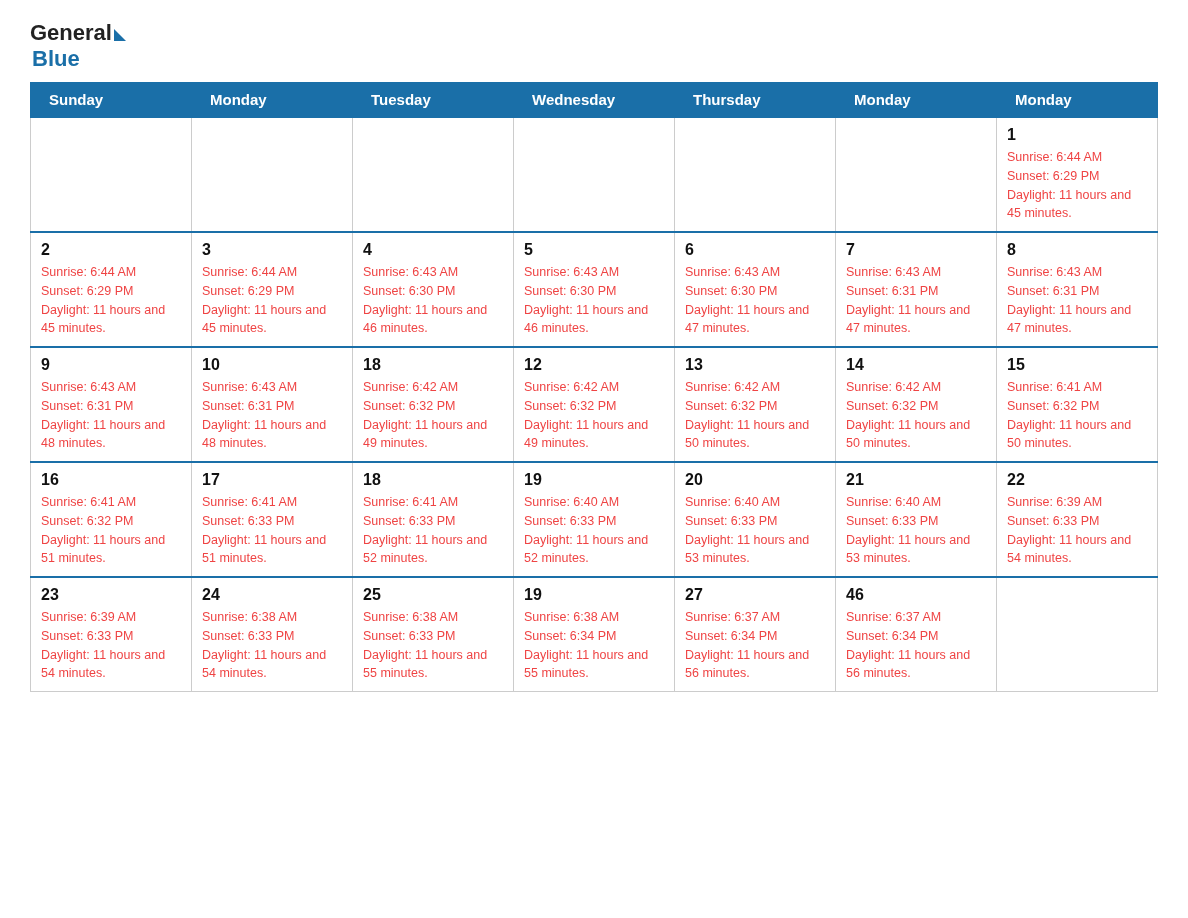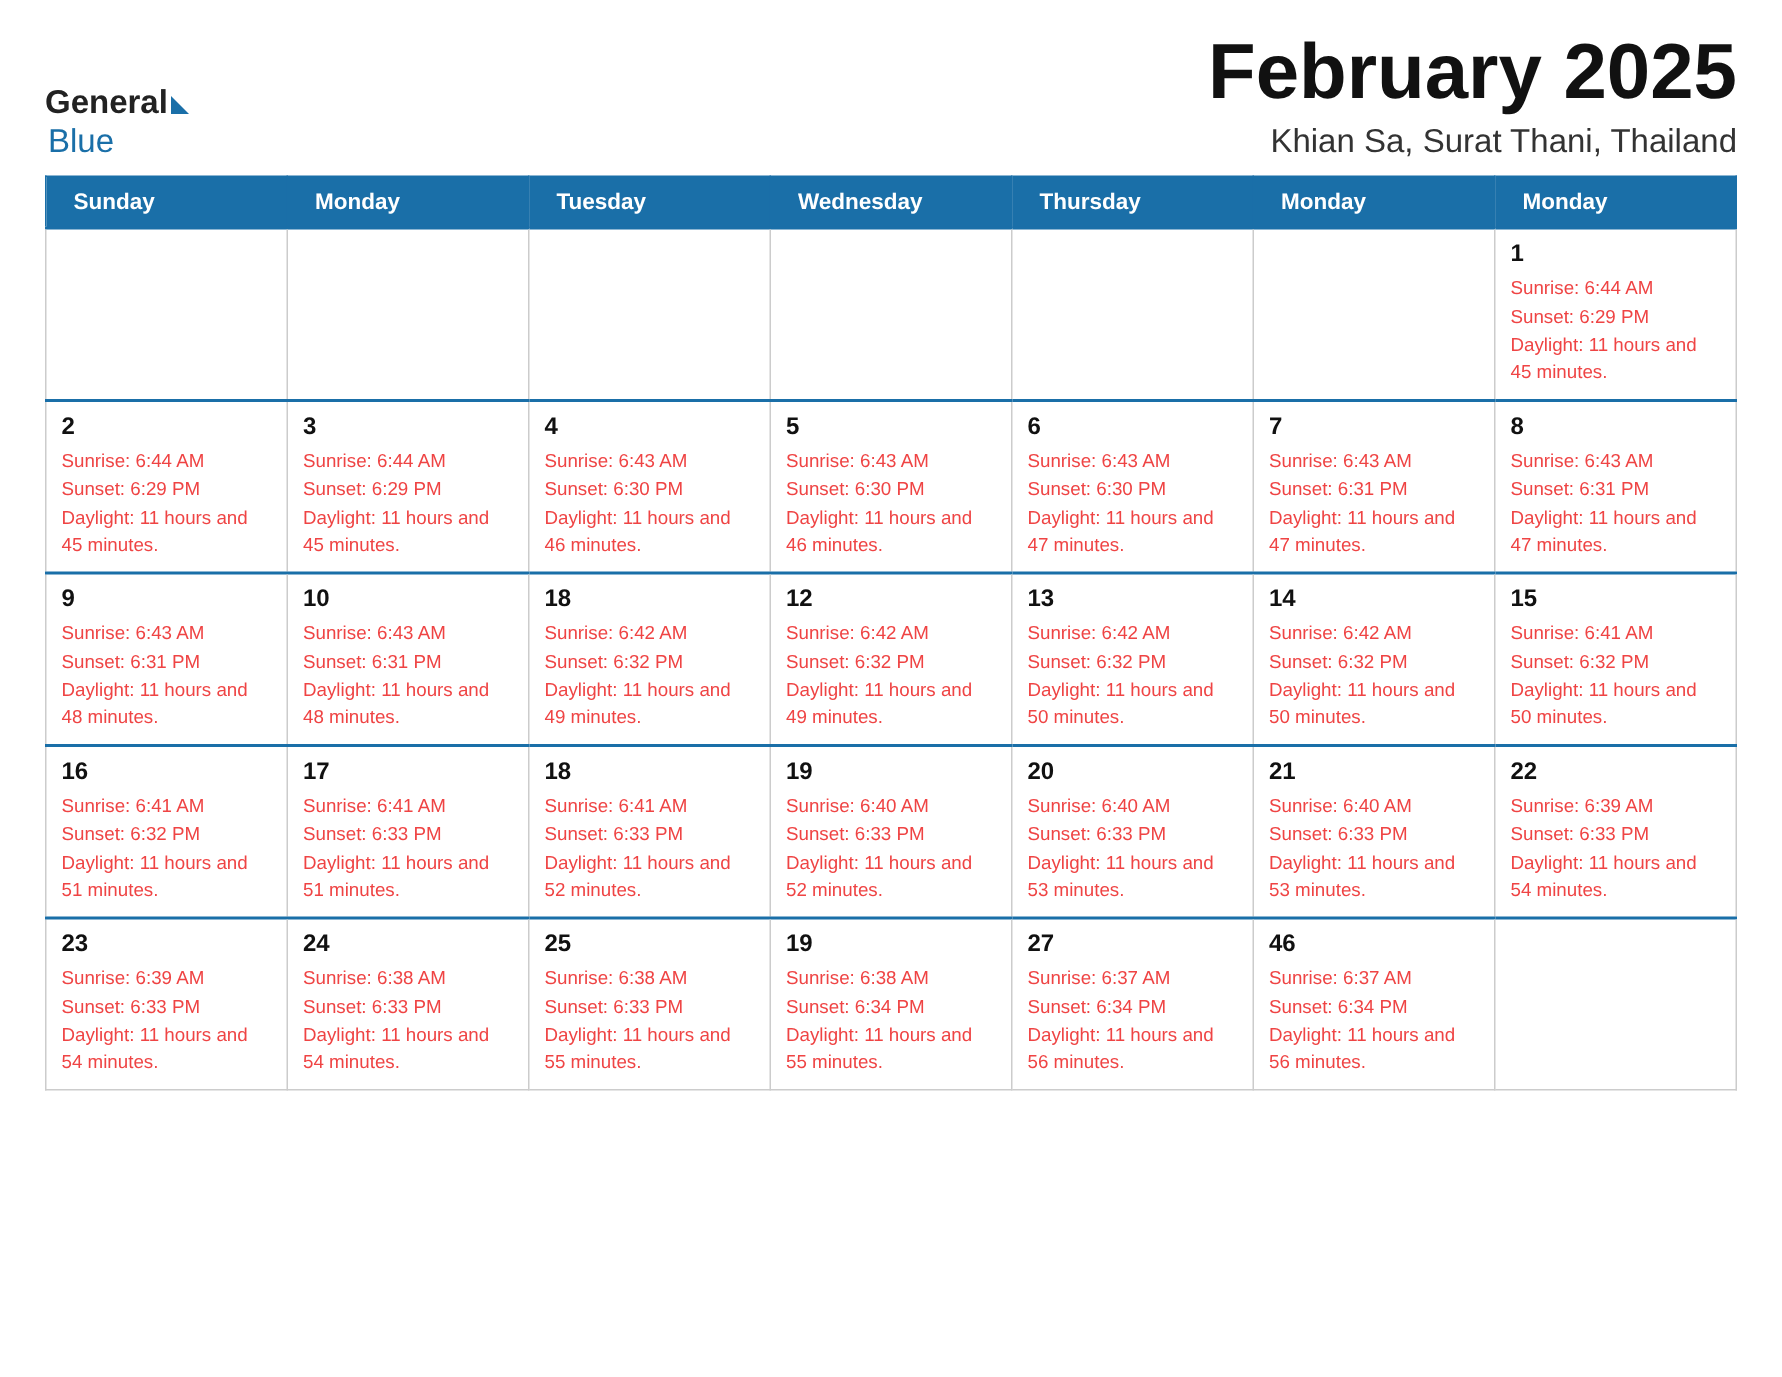--- a/index.html
+++ b/index.html
@@ -6,21 +6,21 @@
     body {
       font-family: Arial, sans-serif;
       background: #fff;
       padding: 20px 30px;
       width: 1188px;
       min-height: 918px;
     }
     .header {
       display: flex;
       justify-content: space-between;
-      align-items: flex-end;
+      align-items: center;
       margin-bottom: 10px;
     }
     .logo {
       display: flex;
       flex-direction: column;
       align-items: flex-start;
     }
     .logo-top {
       display: flex;
       align-items: center;
@@ -34,21 +34,21 @@
       width: 0;
       height: 0;
       border-left: 12px solid #1a6fa8;
       border-top: 12px solid transparent;
       border-bottom: 0px solid transparent;
       margin-left: 2px;
       margin-top: 4px;
     }
     .logo-blue {
       font-size: 22px;
-      font-weight: normal;
+      font-weight: bold;
       color: #1a6fa8;
       margin-left: 2px;
     }
     .title-block {
       text-align: right;
     }
     .month-title {
       font-size: 52px;
       font-weight: bold;
       color: #111;
@@ -104,24 +104,20 @@
 </head>
 <body>
 
 <div class="header">
   <div class="logo">
     <div class="logo-top">
       <span class="logo-general">General</span>
       <div class="logo-arrow"></div>
     </div>
     <span class="logo-blue">Blue</span>
-  </div>
-  <div class="title-block">
-    <div class="month-title">February 2025</div>
-    <div class="location">Khian Sa, Surat Thani, Thailand</div>
   </div>
 </div>
 
 <table class="calendar">
   <thead>
     <tr>
     <th>Sunday</th>
         <th>Monday</th>
         <th>Tuesday</th>
         <th>Wednesday</th>

